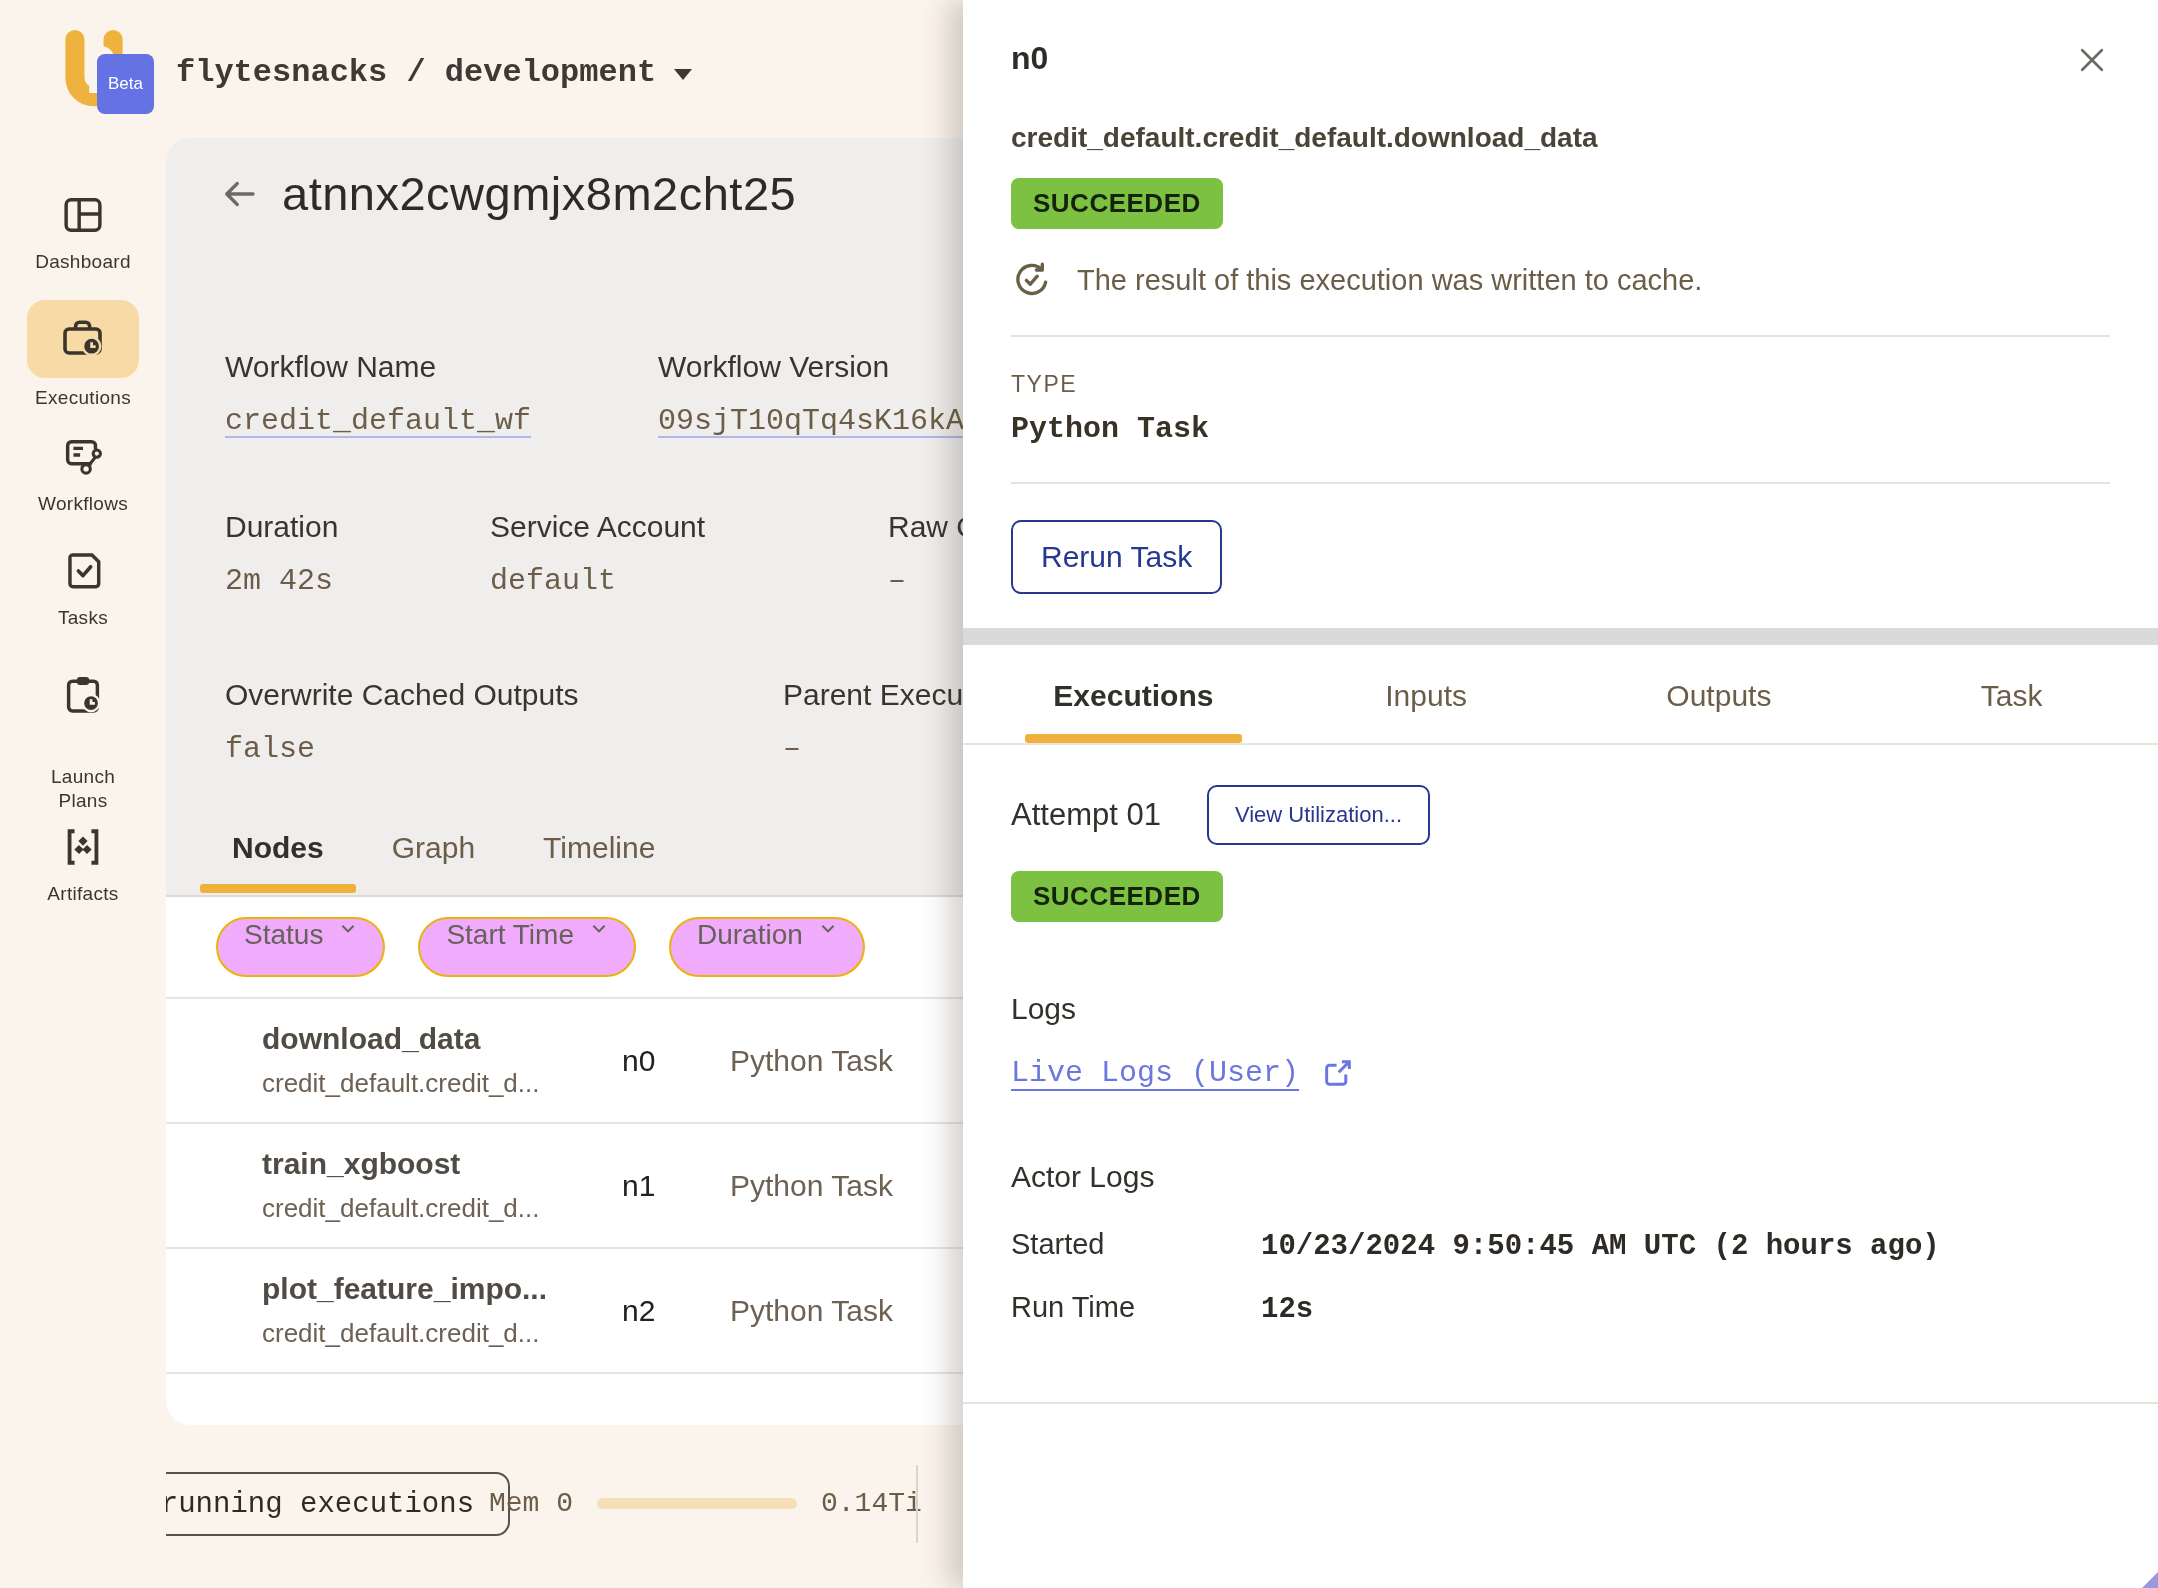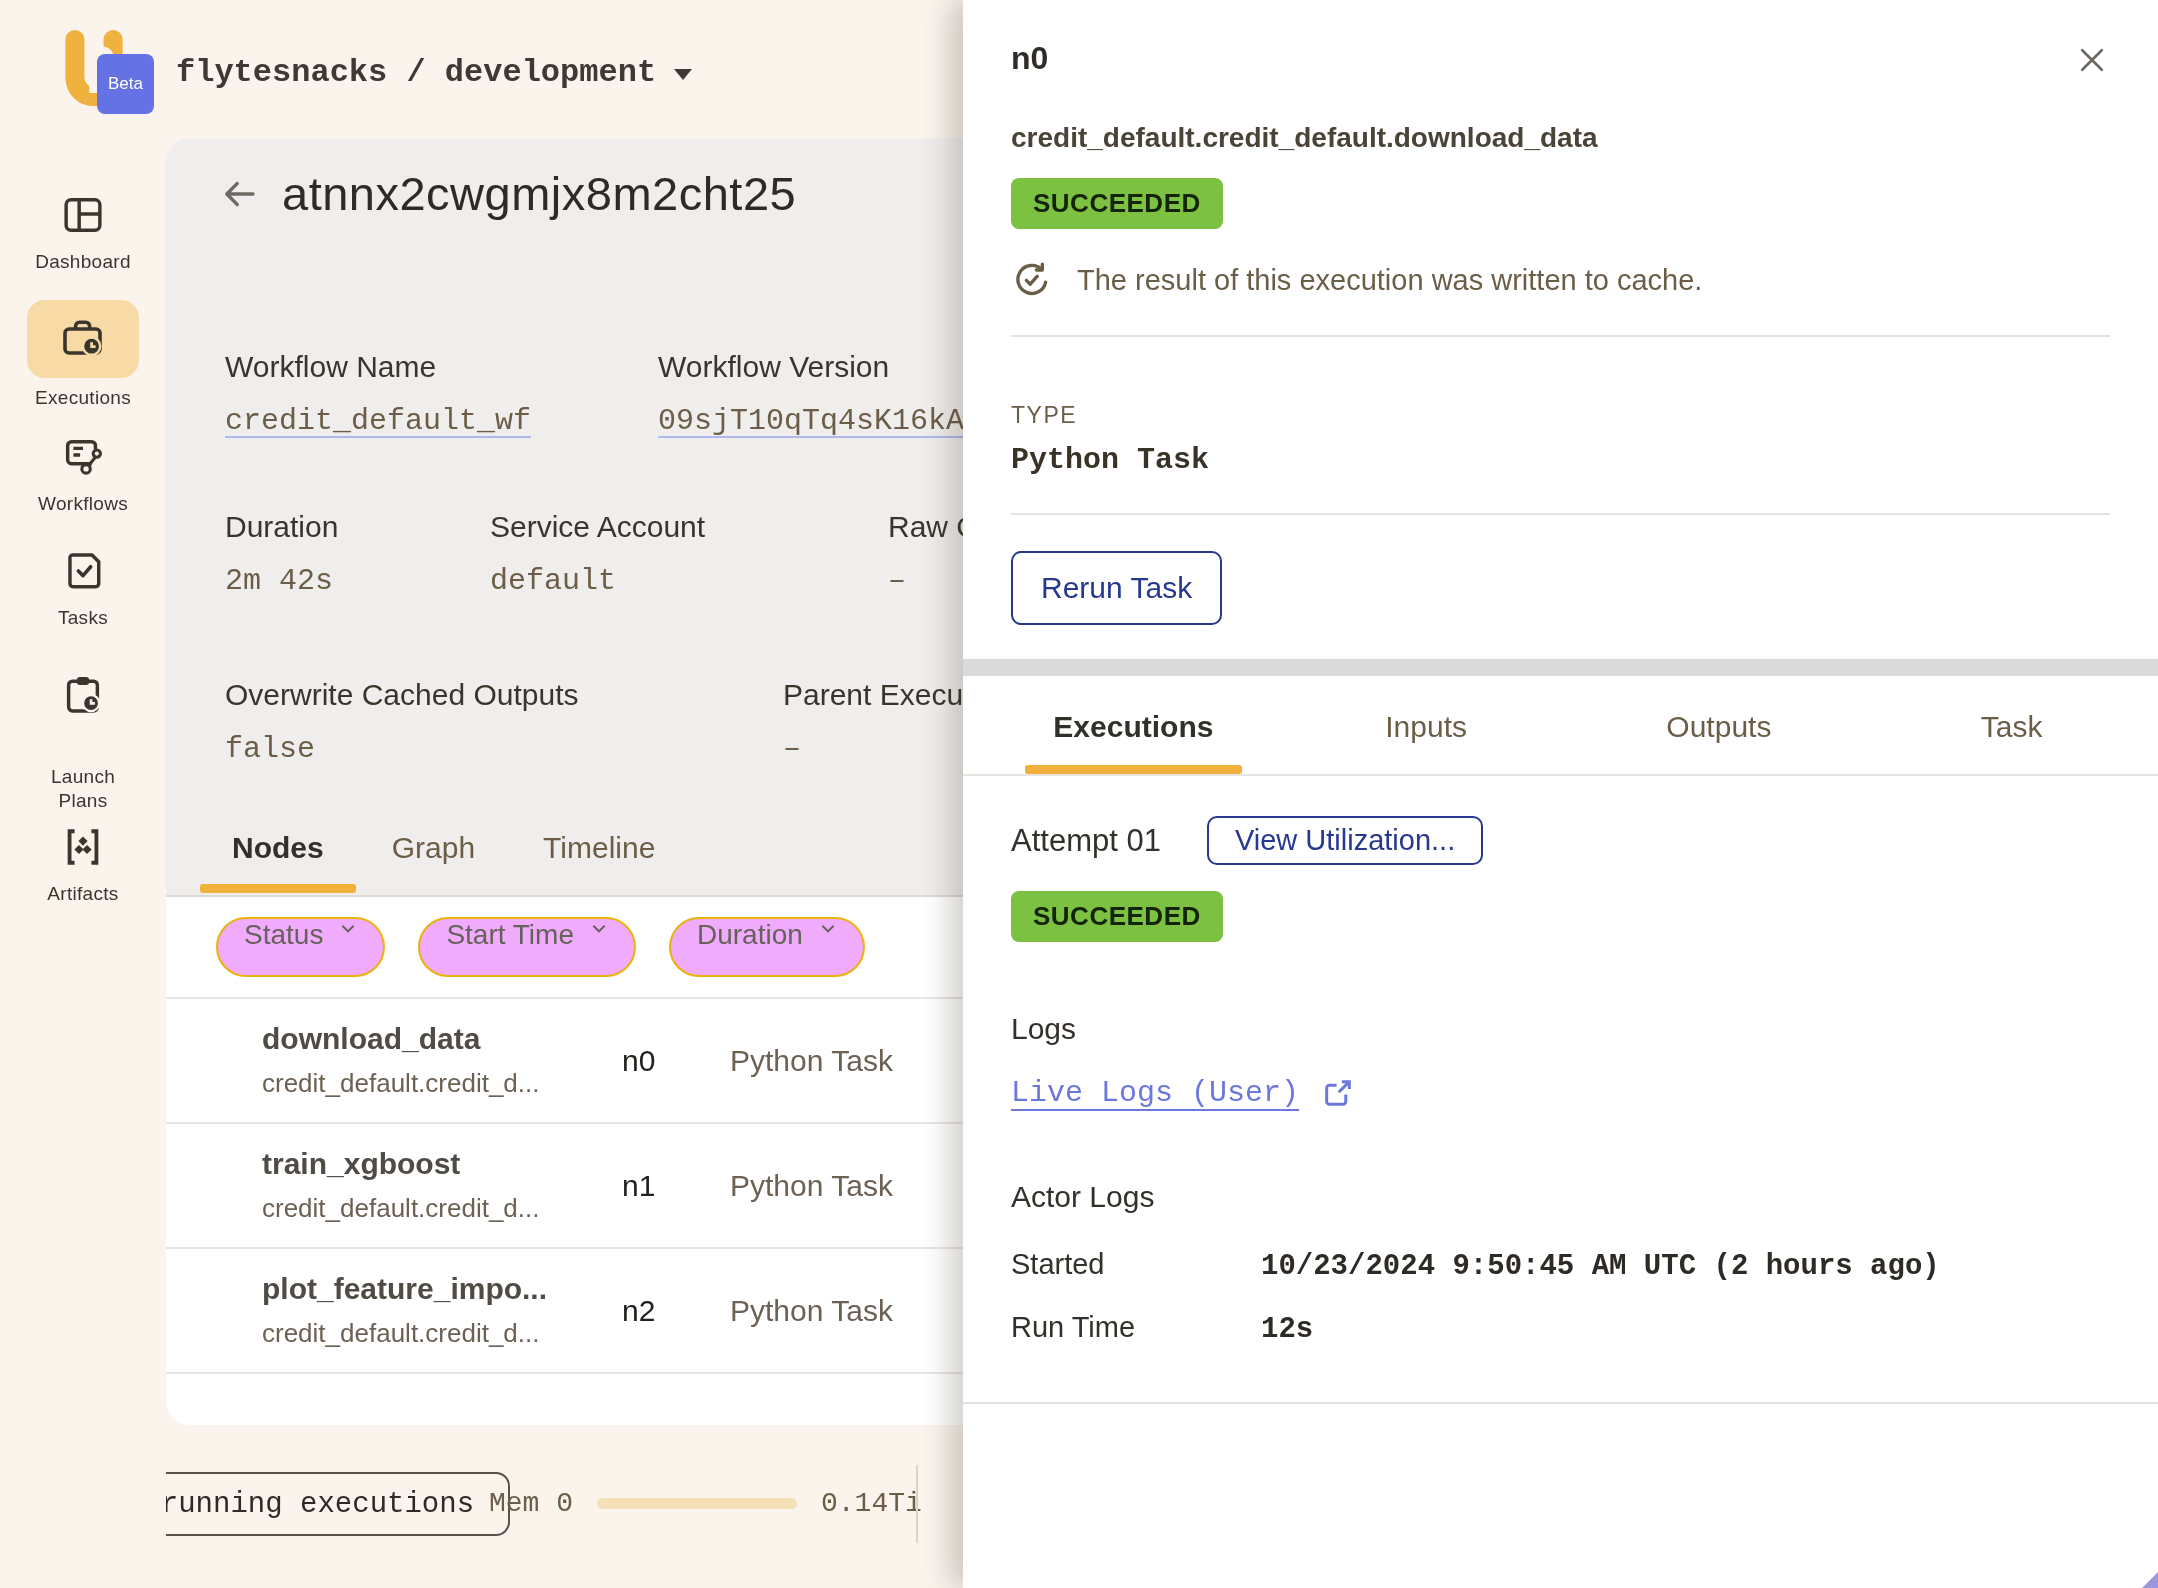--- a/index.html
+++ b/index.html
@@ -79,36 +79,36 @@
   .panel-title-row { display:flex; align-items:flex-start; justify-content:space-between; padding:40px 48px 0 48px; }
   .panel-title { font-size:32px; font-weight:600; color:#2F2C28; }
   .close-btn { margin-top:2px; cursor:pointer; }
   .panel-subtitle { padding:44px 48px 0 48px; font-size:28px; font-weight:700; color:#4A4337; }
   .badge { display:inline-block; background:#7CC142; color:#14230B; font-size:26px; font-weight:700;
     letter-spacing:.5px; padding:10px 22px; border-radius:8px; }
   .badge-row1 { padding:24px 48px 0 48px; }
   .cache-row { display:flex; align-items:center; gap:24px; padding:30px 48px 0 48px;
     font-size:29px; color:#6B5E48; }
   .hdiv { height:2px; background:#E5E2DD; margin:0 48px; }
-  .type-block { padding:48px 48px 0 48px;margin-top:17px; }
+  .type-block { padding:34px 48px 0 48px; }
   .type-label { font-size:23px; letter-spacing:1.5px; color:#6B5E48; }
   .type-value { font-family:"Liberation Mono","DejaVu Sans Mono",monospace; font-size:30px; font-weight:700;
     color:#393327; margin-top:14px; }
   .rerun-btn { margin:36px 0 0 48px; display:inline-block; border:2px solid #26388F; border-radius:10px;
     padding:18px 28px; font-size:30px; color:#26388F; background:#fff; cursor:pointer; }
   .gray-bar { margin-top:34px; height:17px; background:#DADADA; width:100%; }
   .panel-tabs { display:flex; padding:0 0 0 24px; border-bottom:2px solid #E8E5E1; margin-top:12px; }
   .panel-tab { position:relative; width:25%; text-align:center; padding:22px 0 30px 0;
     font-size:30px; color:#6B5E48; cursor:pointer; }
   .panel-tab.active { color:#32302A; font-weight:700; }
   .panel-tab.active::after { content:""; position:absolute; left:38px; right:38px; bottom:0; height:9px;
     background:#EFB13C; border-radius:3px; }
   .attempt-row { display:flex; align-items:center; gap:46px; padding:40px 48px 0 48px; }
   .attempt-label { font-size:31px; color:#33302B; }
-  .util-btn { border:2.5px solid #26388F; border-radius:10px; padding:6px 26px; font-size:29px;
+  .util-btn { border:2.5px solid #26388F; border-radius:10px; padding:15px 26px; font-size:22px;
     color:#26388F; background:#fff; cursor:pointer; }
   .badge-row2 { padding:26px 48px 0 48px; }
   .section-h { padding:70px 48px 0 48px; font-size:30px; font-weight:500; color:#33302B; }
   .loglink-row { display:flex; align-items:center; gap:22px; padding:30px 48px 0 48px; }
   .loglink { font-family:"Liberation Mono","DejaVu Sans Mono",monospace; font-size:30px; color:#6B77DE;
     text-decoration:underline; text-underline-offset:8px; text-decoration-thickness:2px; cursor:pointer; }
   .kv-row { display:flex; align-items:baseline; padding:34px 48px 0 48px; }
   .kv-label { width:250px; font-size:29px; color:#33302B; }
   .kv-value { font-family:"Liberation Mono","DejaVu Sans Mono",monospace; font-size:29px; font-weight:700; color:#2E2B26; }
   .panel-bottom-div { position:absolute; left:0; top:1402px; width:100%; height:2px; background:#E5E2DD; }

